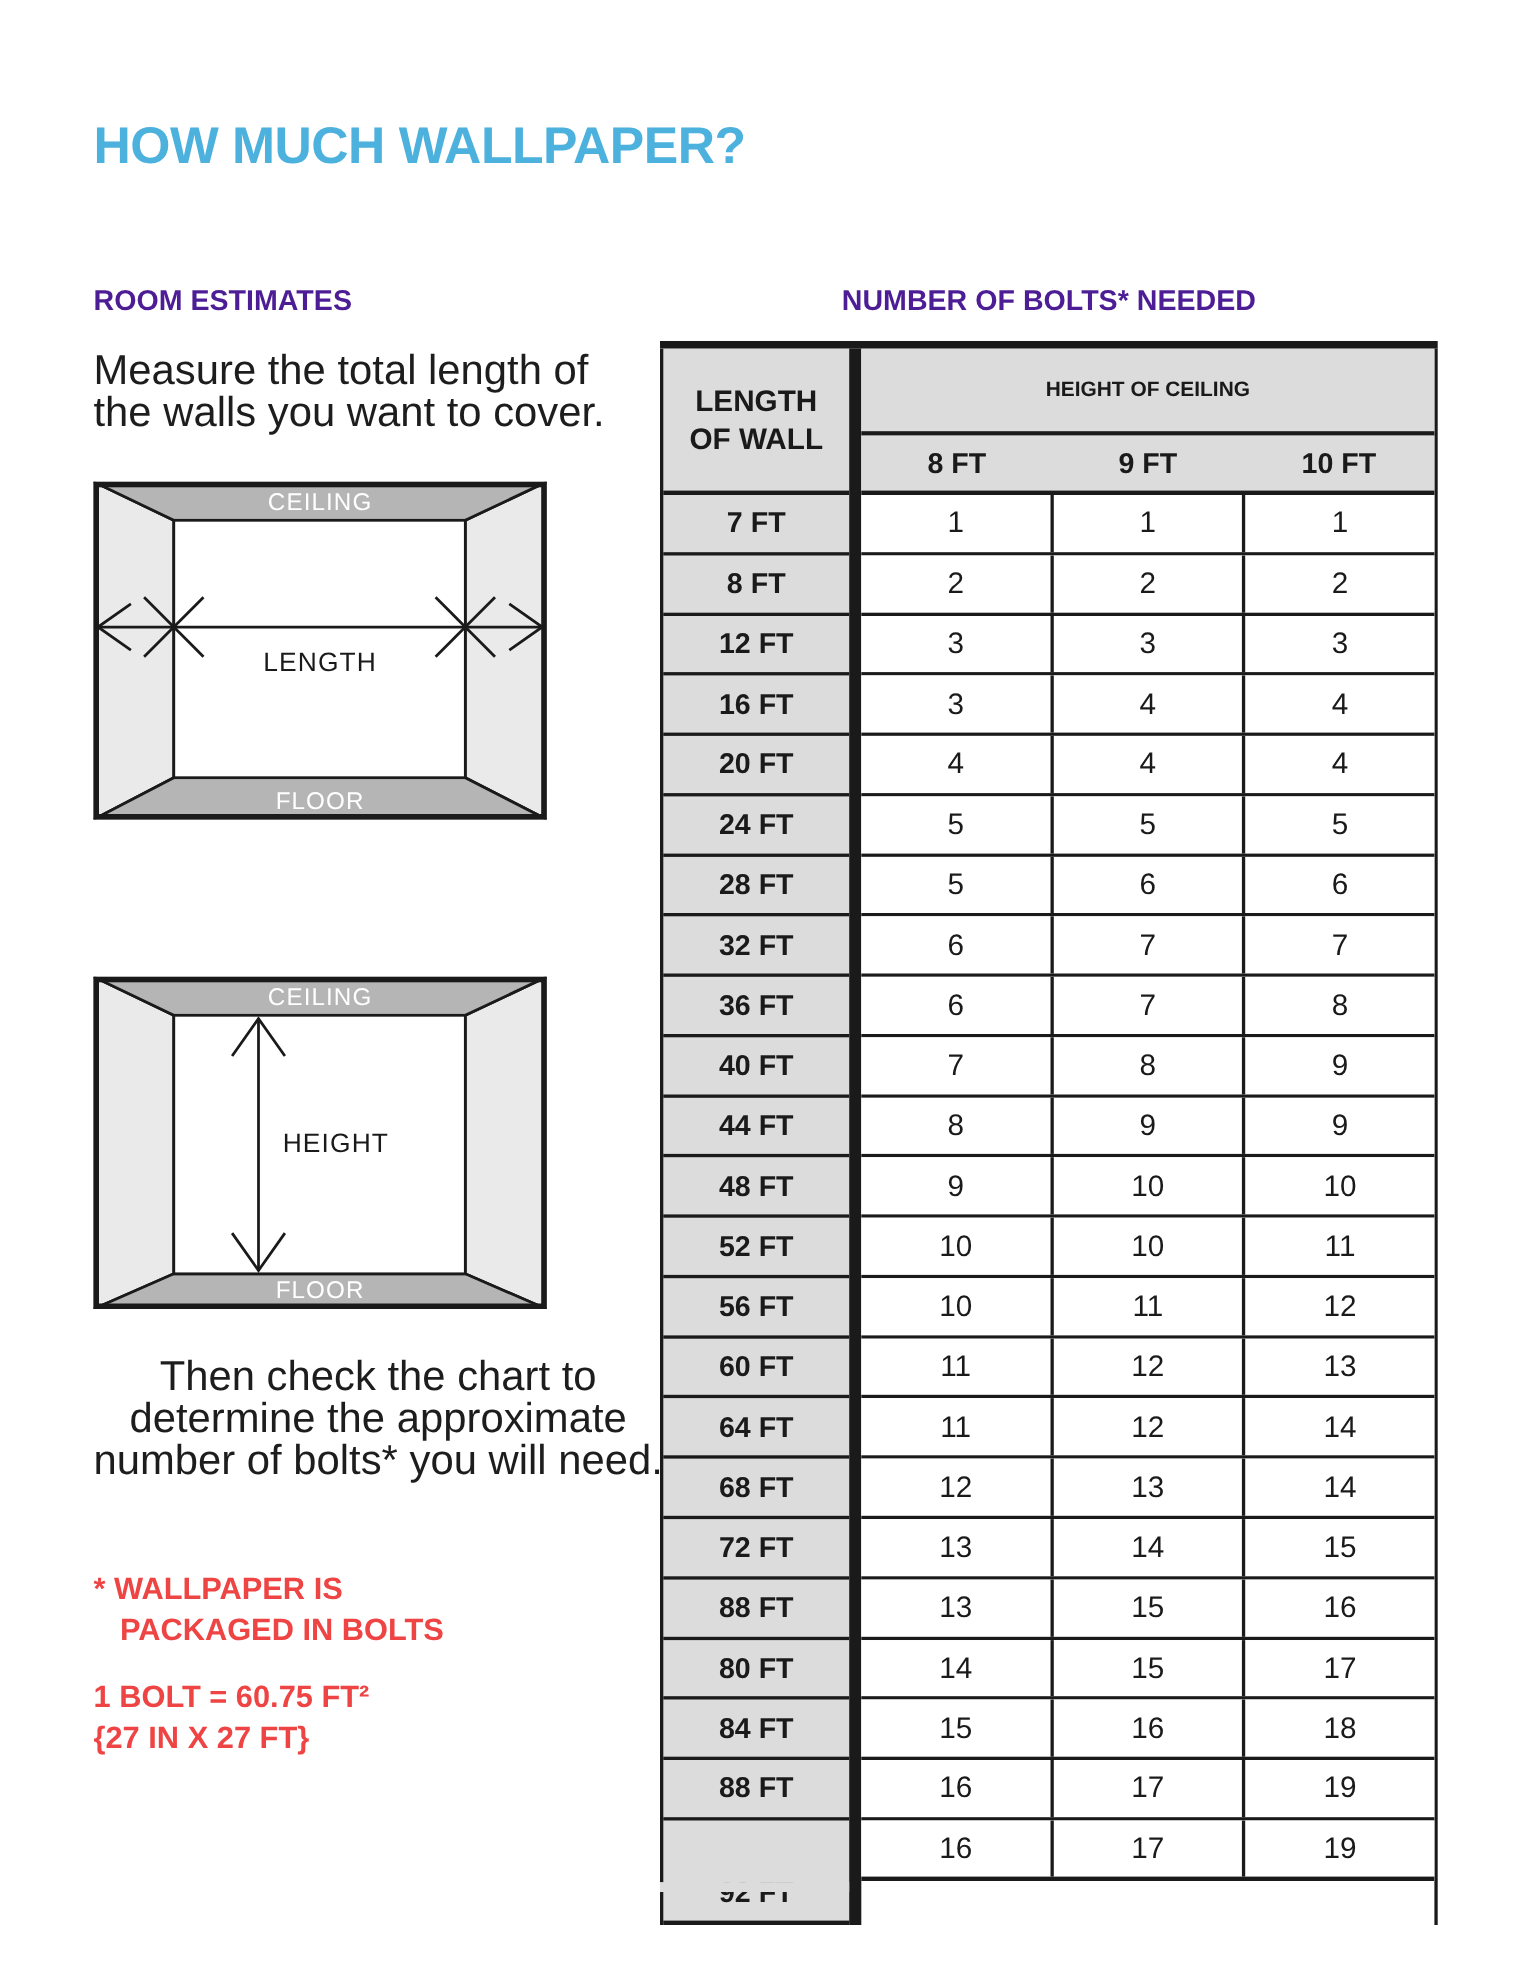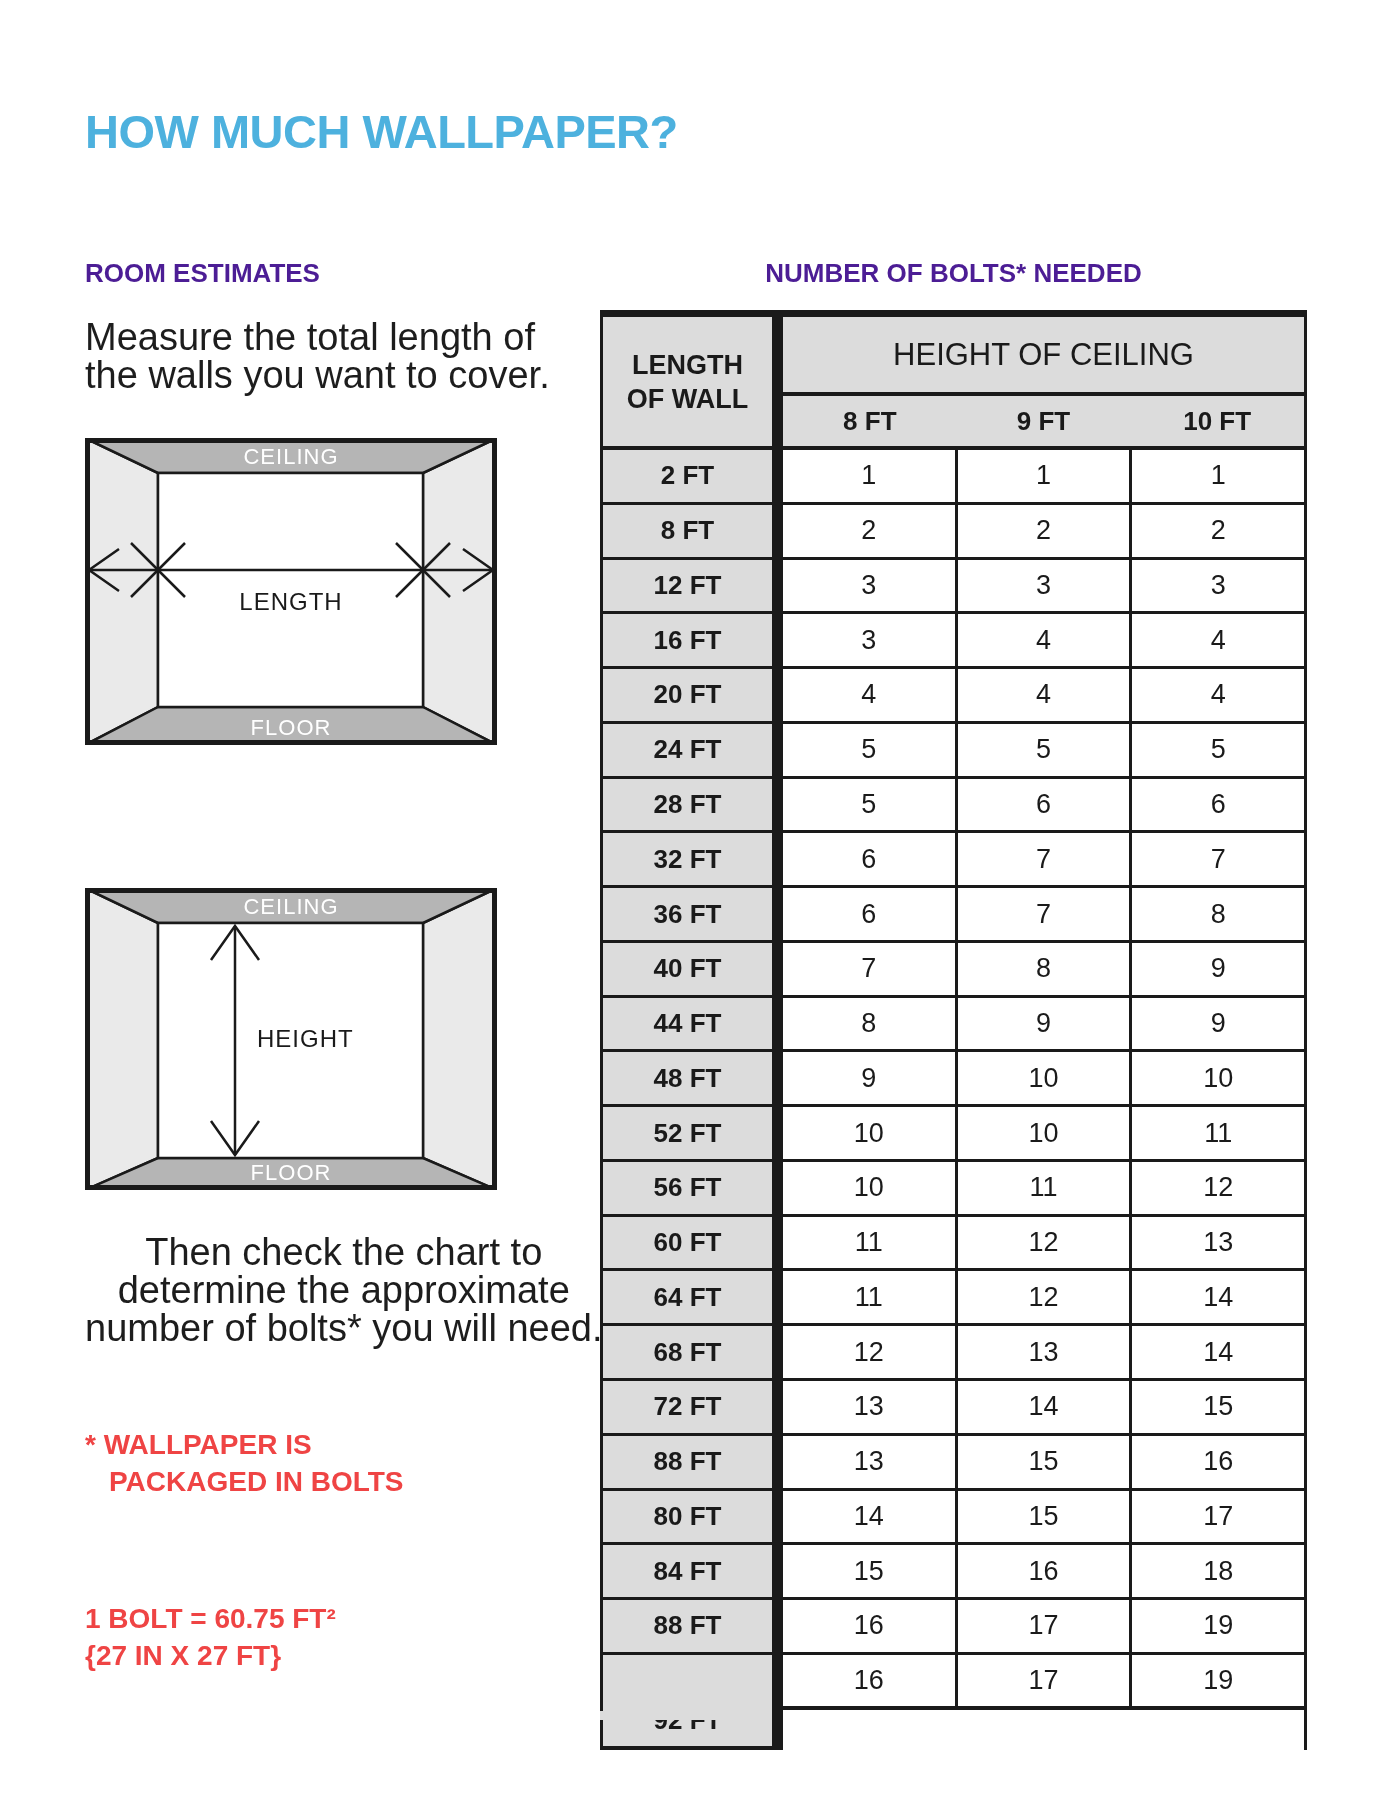--- a/index.html
+++ b/index.html
@@ -28,21 +28,21 @@
   }
   .para1 { top:318px; }
   .para2 { top:783px; }
   .para3 { top:1233px;text-align:center; }
 
   .footnote {
     position:absolute; left:85px; font-size:28px; line-height:37px;
     font-weight:bold; color:#ef4444;
   }
   .fn1 { top:1426px; }
-  .fn2 { top:1600px; }
+  .fn2 { top:1524px; }
   .fn-indent { padding-left:24px; }
 
   
   .diagram { position:absolute; left:85px; }
   .diag1 { top:438px; }
   .diag2 { top:888px; }
   svg text { font-family:"Liberation Sans", sans-serif; }
 
   
   .bolt-table { position:absolute; left:600px; top:310px; width:707px; }
@@ -65,21 +65,21 @@
   }
   .label-rows .row-label:last-child { border-bottom-width:4px;margin-top:40px; }
 
   .col-thick { width:11px; background:#1a1a1a; }
 
   .col-data { flex:1; box-sizing:border-box; border-right:3px solid #1a1a1a; }
   .data-head-group {
     height:79px; box-sizing:border-box; background:#dcdcdc;
     border-bottom:4px solid #1a1a1a;
     display:flex; align-items:center; justify-content:center;
-    font-weight:normal; font-size:31px;
+    font-weight:bold; font-size:19px;
   }
   .data-head-fts {
     height:54px; box-sizing:border-box; background:#dcdcdc;
     border-bottom:4px solid #1a1a1a; display:flex;
   }
   .ft-cell {
     flex:1; display:flex; align-items:center; justify-content:center;
     font-weight:bold; font-size:26px;
   }
   .data-row {
@@ -169,21 +169,21 @@
     <div>{27 IN X 27 FT}</div>
   </div>
 
   <div class="bolt-table">
     <div class="tbl-top-border"></div>
     <div class="tbl-body">
       <div class="col-label">
         <div class="col-label-head">LENGTH
 OF WALL</div>
         <div class="label-rows">
-            <div class="row-label">2 FT</div>
+            <div class="row-label">7 FT</div>
             <div class="row-label">8 FT</div>
             <div class="row-label">12 FT</div>
             <div class="row-label">16 FT</div>
             <div class="row-label">20 FT</div>
             <div class="row-label">24 FT</div>
             <div class="row-label">28 FT</div>
             <div class="row-label">32 FT</div>
             <div class="row-label">36 FT</div>
             <div class="row-label">40 FT</div>
             <div class="row-label">44 FT</div>

